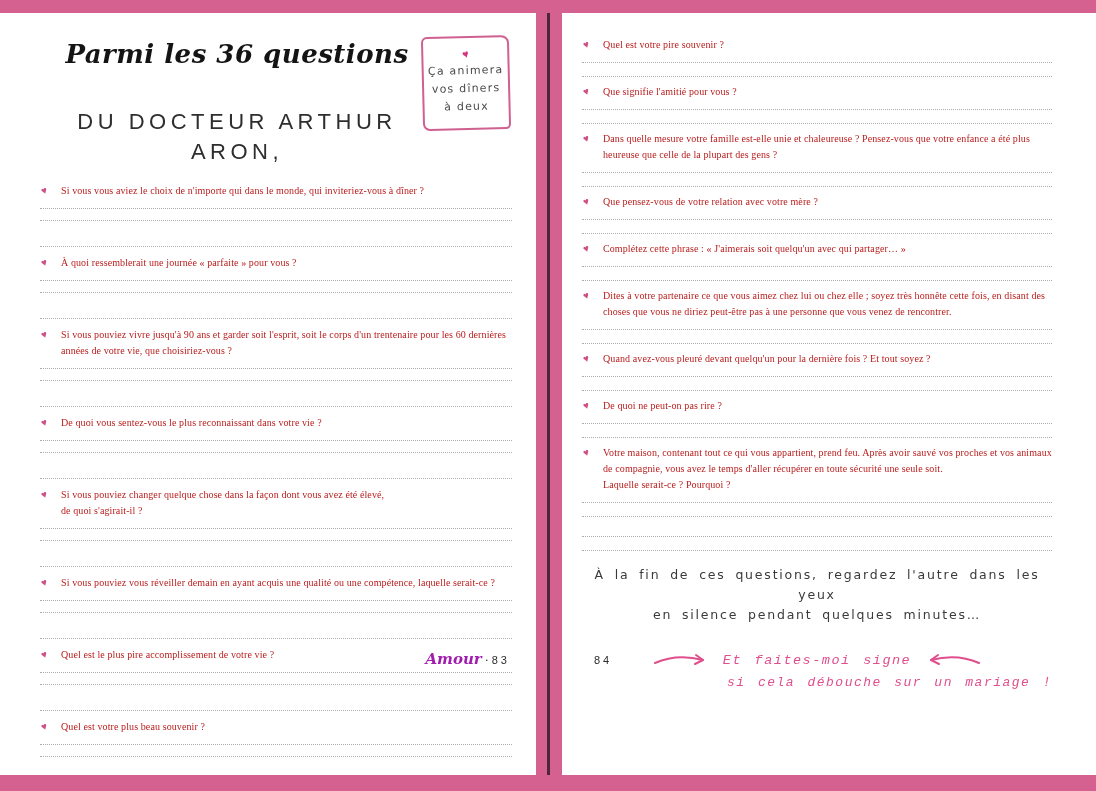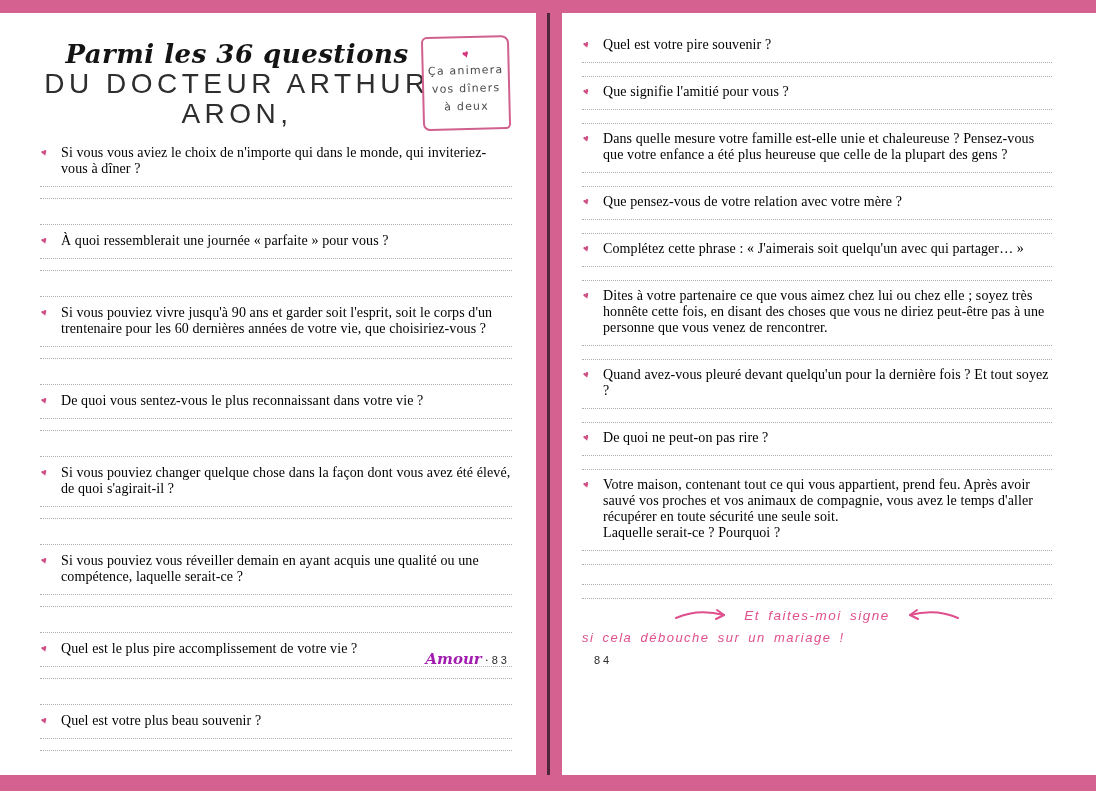--- a/index.html
+++ b/index.html
@@ -13,40 +13,40 @@
   .band.bottom{bottom:0;height:16px;}
   .spine{position:absolute;top:0;left:536px;width:26px;height:791px;background:#d4618f;z-index:2;}
   .gutter{position:absolute;top:0;left:11px;width:3px;height:791px;background:#4e2639;}
   
   .page{position:absolute;top:13px;height:669px;z-index:1;}
   .page.pl{left:40px;width:472px;}
   .page.pr{left:582px;width:470px;}
   
   .title-block{margin:26px 78px 0 0;text-align:center;}
   .t1{font-family:"DejaVu Serif", serif;font-style:italic;font-weight:bold;font-size:26px;line-height:30px;color:#141414;letter-spacing:.5px;}
-  .t2{font-family:"Liberation Sans", sans-serif;font-weight:300;font-size:28px;line-height:30px;letter-spacing:4.5px;color:#2e2e2e;}
+  .t2{font-family:"Liberation Sans", sans-serif;font-weight:300;font-size:22px;line-height:30px;letter-spacing:4.5px;color:#2e2e2e;margin-top:38px;}
   .t3{font-family:"DejaVu Serif", serif;font-style:italic;font-weight:bold;font-size:23px;line-height:30px;color:#141414;letter-spacing:.5px;}
   
   .note{position:absolute;top:23px;right:2px;width:88px;height:94px;border:2px solid #cf608f;border-radius:6px 8px 5px 7px;transform:rotate(-1.4deg);background:#fff;text-align:center;padding-top:6px;box-sizing:border-box;}
   .note-heart{display:inline-block;color:#d6337f;font-size:11px;transform:rotate(-18deg);line-height:10px;}
   .note-line{font-family:"DejaVu Sans", sans-serif;font-size:11px;line-height:18px;letter-spacing:1.2px;color:#4a4a4a;}
   
   .questions{margin-top:16px;}
   .pr .questions{margin-top:24px;}
   .qblock{margin-bottom:8px;}
   .pr .qblock{margin-bottom:7px;}
   .qrow{position:relative;padding-left:21px;}
   .bullet{position:absolute;left:1px;top:2px;color:#cf4f85;font-size:10px;transform:rotate(-20deg);}
-  .qtext{margin:0;font-size:14px;line-height:16px;color:#000000;white-space:pre-line;letter-spacing:.1px;}
+  .qtext{margin:0;font-size:10px;line-height:16px;color:#b91c1c;white-space:pre-line;letter-spacing:.1px;}
   .dotline{height:0;border-top:1px dotted #9f9f9f;opacity:.85;}
   .pl .l1{margin-top:9px;} .pl .l2{margin-top:11px;} .pl .l3{margin-top:25px;}
   .pr .l1{margin-top:9px;} .pr .l2{margin-top:13px;} .pr .l3{margin-top:19px;} .pr .l4{margin-top:13px;}
   
   .closing{margin-top:14px;text-align:center;font-family:"DejaVu Sans", sans-serif;font-size:12.5px;line-height:20px;letter-spacing:1.8px;word-spacing:4px;color:#3a3a3a;}
-  .signature{text-align:left;font-family:Liberation Sans, sans-serif;font-style:italic;color:#e04f8d;}
+  .signature{margin-top:26px;text-align:right;font-family:Liberation Mono, monospace;font-style:italic;color:#e04f8d;}
   .sig-row{display:flex;align-items:center;justify-content:center;gap:14px;}
   .sig1{font-size:13.5px;letter-spacing:1.5px;word-spacing:3px;}
   .sig2{margin-top:6px;font-size:13px;letter-spacing:1.5px;word-spacing:3px;}
   .arrow{display:block;}
   
   .footer-left{position:absolute;right:2px;bottom:14px;}
   .footer-left .sec{font-family:"DejaVu Serif", serif;font-style:italic;font-weight:bold;font-size:15px;color:#a21caf;text-align:right;}
   .footer-left .dot{font-size:12px;color:#1c1c1c;margin:0 3px;}
   .pnum{font-family:"Liberation Sans", sans-serif;font-size:11px;letter-spacing:3px;color:#2d2d2d;}
   .footer-right{position:absolute;left:12px;bottom:14px;}
@@ -225,20 +225,24 @@
           <p class="qtext">Votre maison, contenant tout ce qui vous appartient, prend feu. Après avoir sauvé vos proches et vos animaux de compagnie, vous avez le temps d'aller récupérer en toute sécurité une seule soit.
 Laquelle serait-ce ? Pourquoi ?</p>
         </div>
         <div class="dotline l1"></div>
         <div class="dotline l2"></div>
         <div class="dotline l3"></div>
         <div class="dotline l4"></div>
       </div>
     </div>
 
+  <div class="closing">
+    <div>À la fin de ces questions, regardez l'autre dans les yeux</div>
+    <div>en silence pendant quelques minutes…</div>
+  </div>
 
   <div class="signature">
     <div class="sig-row">
       <svg class="arrow" width="56" height="18" viewBox="0 0 56 18">
         <path d="M2 12 C 18 5, 34 5, 50 9" fill="none" stroke="#e04f8d" stroke-width="2" stroke-linecap="round"></path>
         <path d="M50 9 l-7 -5 M50 9 l-8 4" fill="none" stroke="#e04f8d" stroke-width="2" stroke-linecap="round"></path>
       </svg>
       <span class="sig1">Et faites-moi signe</span>
       <svg class="arrow" style="transform:scaleX(-1)" width="56" height="18" viewBox="0 0 56 18">
         <path d="M2 12 C 18 5, 34 5, 50 9" fill="none" stroke="#e04f8d" stroke-width="2" stroke-linecap="round"></path>

